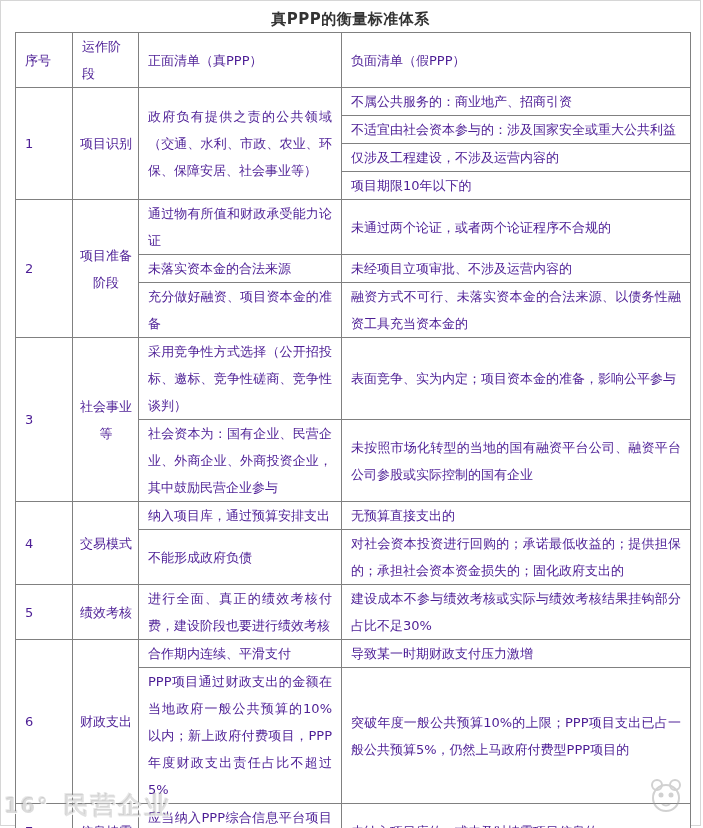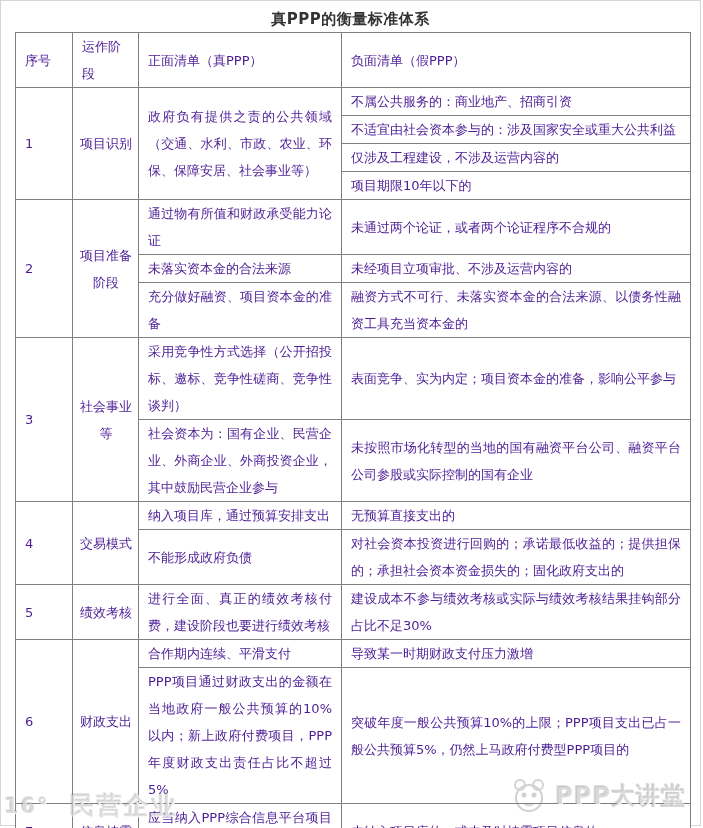--- a/index.html
+++ b/index.html
@@ -60,21 +60,21 @@
     pointer-events: none;
     white-space: nowrap;
     user-select: none;
   }
   .wm-left {
     left: 3px; bottom: 3px;
     font-size: 25px; font-weight: bold;
     color: rgba(160,160,160,0.30);
     text-shadow: 1px 1px 0 rgba(255,255,255,0.9), -1px -1px 0 rgba(120,120,120,0.18);
     letter-spacing: 2px;
-    display: flex; align-items: center; gap: 20px;
+    display: flex; align-items: center; gap: 14px;
   }
   .wm-left .wm-left-logo {
     font-size: 21px;
     color: rgba(150,150,150,0.32);
   }
   .wm-right {
     right: 14px; bottom: 10px;
     display: flex; align-items: center; gap: 6px;
     font-size: 24px; font-weight: bold;
     color: rgba(168,168,168,0.42);
@@ -194,16 +194,15 @@
 
   <div class="wm wm-right">
     <svg width="40" height="38" viewBox="0 0 40 38">
       <circle cx="11" cy="8" r="5" fill="none" stroke="#9a9a9a" stroke-width="2"></circle>
       <circle cx="29" cy="8" r="5" fill="none" stroke="#9a9a9a" stroke-width="2"></circle>
       <circle cx="20" cy="21" r="13" fill="none" stroke="#9a9a9a" stroke-width="2"></circle>
       <circle cx="15" cy="18" r="2.5" fill="#9a9a9a"></circle>
       <circle cx="25" cy="18" r="2.5" fill="#9a9a9a"></circle>
       <path d="M16 27 q4 3 8 0" fill="none" stroke="#9a9a9a" stroke-width="2"></path>
     </svg>
-    <span>PPP大讲堂</span>
   </div>
 
 </div>
 
 </body></html>

